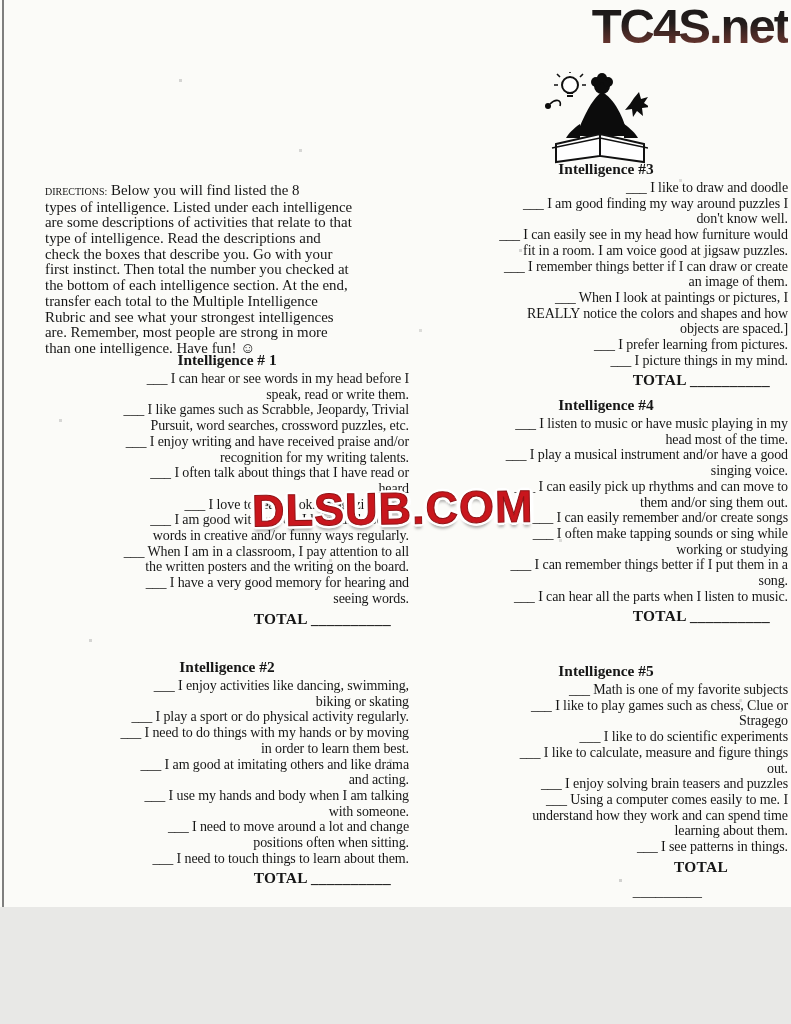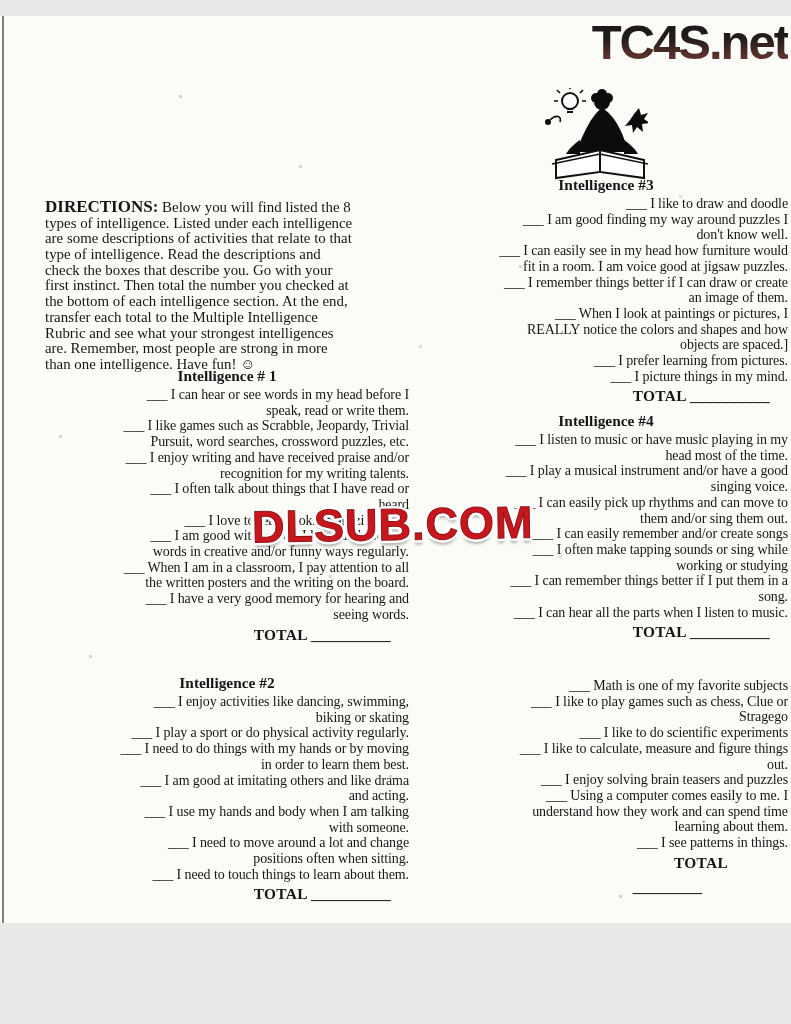--- a/index.html
+++ b/index.html
@@ -1,17 +1,17 @@
 <!DOCTYPE html>
 <html><head>
 <meta charset="utf-8">
 <style>
   html,body{margin:0;padding:0;background:#e8e8e6;}
   .page{position:relative;width:791px;height:907px;background:#fbfbf8;
-        font-family:"Liberation Serif",serif;color:#161616;overflow:hidden;margin:16px auto;}
+        font-family:"Liberation Serif",serif;color:#161616;overflow:hidden;margin:0 auto;}
 
   
   .edge-left{position:absolute;left:2px;top:0;width:2px;height:1024px;background:rgba(45,45,45,.6);}
   .edge-bottom{position:absolute;left:0;top:1013px;width:432px;height:2px;background:rgba(70,70,70,.5);}
   .edge-corner{position:absolute;left:-8px;top:992px;width:58px;height:2px;background:rgba(60,60,60,.6);
                transform:rotate(37deg);transform-origin:left center;}
   .specks{position:absolute;left:0;top:0;width:1px;height:1px;background:transparent;
     box-shadow:120px 210px 0 1px rgba(0,0,0,.18), 300px 150px 0 1px rgba(0,0,0,.14),
       520px 250px 0 1px rgba(0,0,0,.15), 700px 420px 0 1px rgba(0,0,0,.16),
       90px 640px 0 1px rgba(0,0,0,.15), 250px 930px 0 1px rgba(0,0,0,.14),
@@ -38,31 +38,31 @@
           -1px -1px 0 #34161a,1px 1px 0 #34161a,1px -1px 0 #34161a,-1px 1px 0 #34161a,
           -4px 0 2px #fff,4px 0 2px #fff,0 -4px 2px #fff,0 4px 2px #fff,
           -3px -3px 2px #fff,3px 3px 2px #fff,3px -3px 2px #fff,-3px 3px 2px #fff;}
 
   .title{position:absolute;left:168px;top:72px;width:524px;text-align:center;
          font-weight:bold;font-size:25.5px;line-height:28px;}
   .clipart{position:absolute;left:536px;top:72px;width:112px;height:96px;}
 
   #directions{position:absolute;left:45px;top:168px;width:372px;font-size:14.9px;
               line-height:15.7px;white-space:pre-line;}
-  #directions .dir-label{font-weight:bold;font-size:17px;}
+  #directions .dir-label{font-weight:normal;font-size:10px;}
 
   .sec{position:absolute;width:364px;}
   #sec1{left:45px;top:351px;} #sec2{left:45px;top:658px;}
   #sec3{left:424px;top:160px;} #sec4{left:424px;top:396px;} #sec5{left:424px;top:662px;}
   .sec-title{margin:0 0 2px 0;text-align:center;font-weight:bold;font-size:15.4px;}
   .item{white-space:pre-line;font-size:14px;line-height:15.7px;letter-spacing:-0.1px;text-align:right;}
   .total{font-weight:bold;font-size:15.4px;text-align:right;padding-right:18px;
          margin-top:3px;letter-spacing:.3px;}
   #sec5 .total{padding-right:60px;}
-  .blank-below{font-weight:bold;font-size:15.4px;text-align:right;padding-right:86px;margin-top:6px;}
+  .blank-below{font-weight:normal;font-size:15.4px;text-align:right;padding-right:86px;margin-top:6px;}
 
   .pagenum{position:absolute;left:408px;top:988px;font-size:17px;font-weight:bold;}
 </style>
 </head>
 <body>
 
 <div class="page">
 
   <div class="edge-left"></div>
   <div class="edge-bottom"></div>
@@ -176,20 +176,21 @@
     <div class="item">___ I can easily remember and/or create songs</div>
     <div class="item">___ I often make tapping sounds or sing while
 working or studying</div>
     <div class="item">___ I can remember things better if I put them in a
 song.</div>
     <div class="item">___ I can hear all the parts when I listen to music.</div>
     <div class="total"><span>TOTAL</span> <span>__________</span></div>
   </section>
 
   <section class="sec" id="sec5">
+    <h3 class="sec-title">Intelligence #5</h3>
     <div class="item">___ Math is one of my favorite subjects</div>
     <div class="item">___ I like to play games such as chess, Clue or
 Stragego</div>
     <div class="item">___ I like to do scientific experiments</div>
     <div class="item">___ I like to calculate, measure and figure things
 out.</div>
     <div class="item">___ I enjoy solving brain teasers and puzzles</div>
     <div class="item">___ Using a computer comes easily to me.  I
 understand how they work and can spend time
 learning about them.</div>

